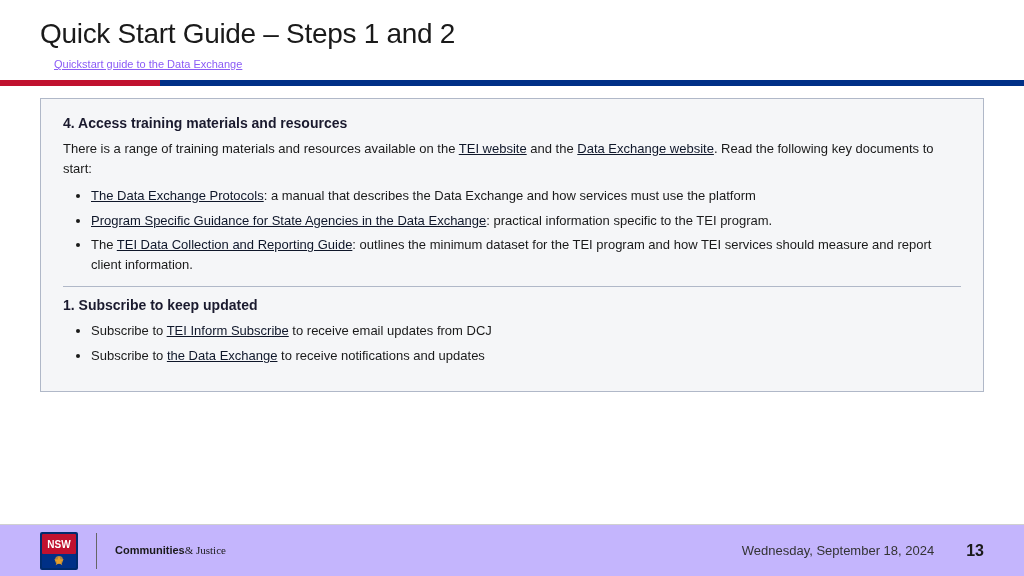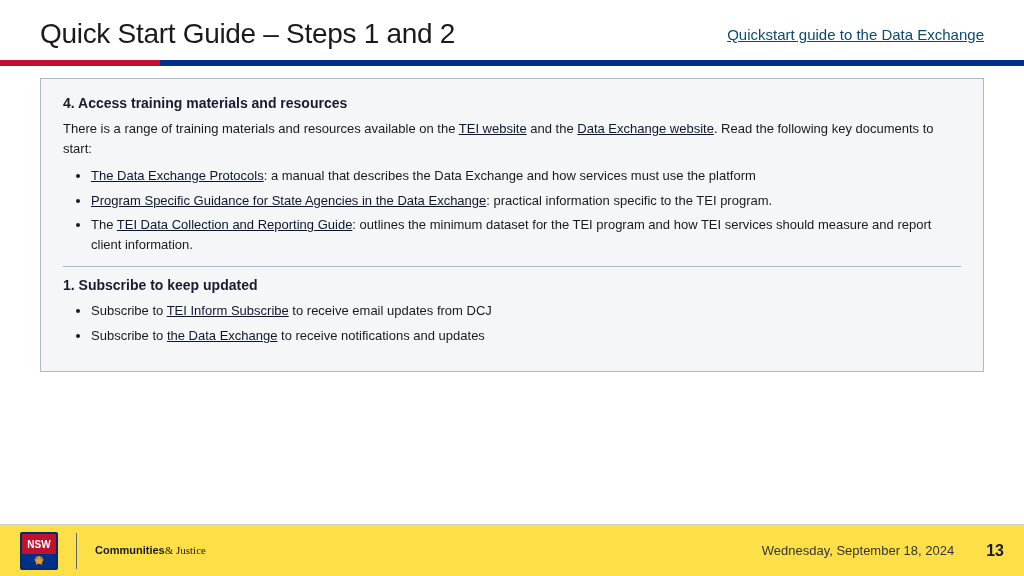--- a/index.html
+++ b/index.html
@@ -12,36 +12,38 @@
       overflow: hidden;
       position: relative;
     }
 
     
     .header {
       padding: 18px 40px 0 40px;
       display: flex;
       align-items: flex-start;
       justify-content: space-between;
+      flex-direction: column;
     }
 
     .page-title {
       font-size: 28px;
       font-weight: 300;
       color: #1a1a1a;
       letter-spacing: -0.3px;
     }
 
     .header-link {
-      font-size: 15px;
-      color: #0c4a6e;
+      font-size: 11px;
+      color: #8b5cf6;
       text-decoration: underline;
       padding-top: 8px;
       cursor: pointer;
       white-space: nowrap;
+      margin-left: 14px;
     }
 
     
     .color-bar {
       margin-top: 10px;
       height: 6px;
       display: flex;
     }
 
     .bar-red {
@@ -104,23 +106,23 @@
     
     .footer {
       position: absolute;
       bottom: 0;
       left: 0;
       right: 0;
       height: 52px;
       display: flex;
       align-items: center;
       justify-content: space-between;
-      padding: 0 20px;
+      padding: 0 40px;
       border-top: 1px solid #d0d0d0;
-      background: #fde047;
+      background: #c4b5fd;
     }
 
     .footer-left {
       display: flex;
       align-items: center;
       gap: 12px;
     }
 
     
     .nsw-logo {

